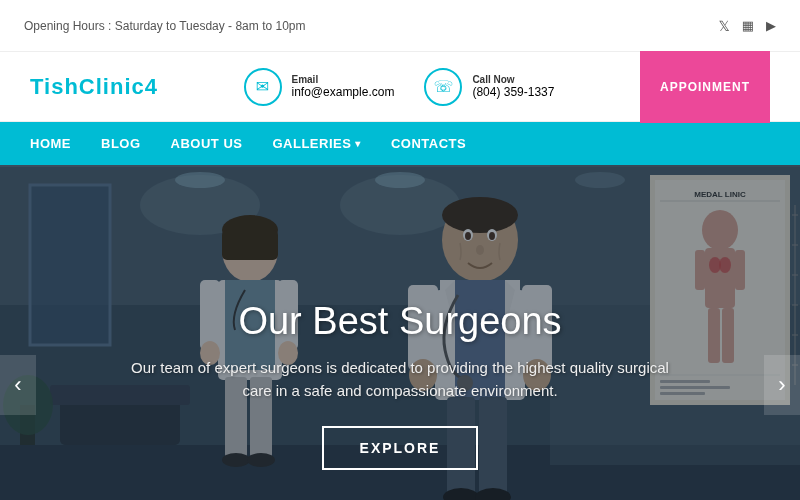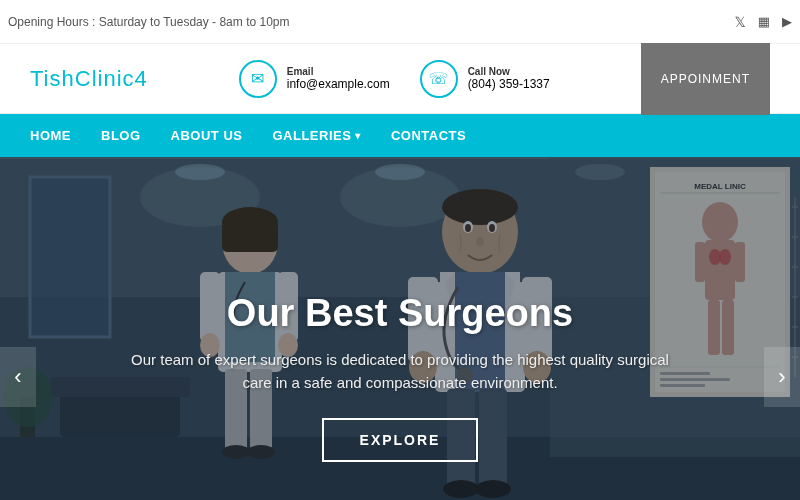--- a/index.html
+++ b/index.html
@@ -5,24 +5,24 @@
     * { margin: 0; padding: 0; box-sizing: border-box; }
     body { font-family: Arial, sans-serif; width: 800px; height: 500px; overflow: hidden; background: #fff; }
 
     
     .top-bar {
       background: #fff;
       border-bottom: 1px solid #eee;
       display: flex;
       align-items: center;
       justify-content: space-between;
-      padding: 6px 8px;
+      padding: 6px 24px;
       font-size: 12px;
       color: #555;
-      height: 44px;
+      height: 52px;
     }
     .social-icons {
       display: flex;
       gap: 12px;
       align-items: center;
     }
     .social-icon {
       color: #555;
       font-size: 13px;
       cursor: pointer;
@@ -35,21 +35,21 @@
       align-items: center;
       justify-content: space-between;
       padding: 12px 30px;
       background: #fff;
       border-bottom: 1px solid #eee;
       height: 70px;
     }
     .logo {
       color: #00bcd4;
       font-size: 22px;
-      font-weight: normal;
+      font-weight: bold;
       letter-spacing: 1px;
     }
     .header-contacts {
       display: flex;
       gap: 30px;
       align-items: center;
     }
     .contact-item {
       display: flex;
       align-items: center;
@@ -69,26 +69,26 @@
     .contact-label {
       font-size: 10px;
       font-weight: bold;
       color: #333;
     }
     .contact-value {
       font-size: 12px;
       color: #000000;
     }
     .appointment-btn {
-      background: #737373;
+      background: #ec4899;
       color: #fff;
       border: none;
       padding: 29px 20px;
       font-size: 12px;
-      font-weight: normal;
+      font-weight: bold;
       letter-spacing: 1px;
       cursor: pointer;
       text-transform: uppercase;
     }
 
     
     .nav {
       background: #00bcd4;
       height: 43px;
       display: flex;
@@ -126,21 +126,21 @@
       z-index: 10;
       display: flex;
       flex-direction: column;
       align-items: center;
       justify-content: center;
       text-align: center;
       padding: 20px;
     }
     .hero-title {
       font-size: 38px;
-      font-weight: 700;
+      font-weight: 400;
       color: #fff;
       margin-bottom: 14px;
       text-shadow: 1px 1px 4px rgba(0,0,0,0.4);
     }
     .hero-subtitle {
       font-size: 15px;
       color: #eee;
       max-width: 560px;
       line-height: 1.5;
       margin-bottom: 24px;

